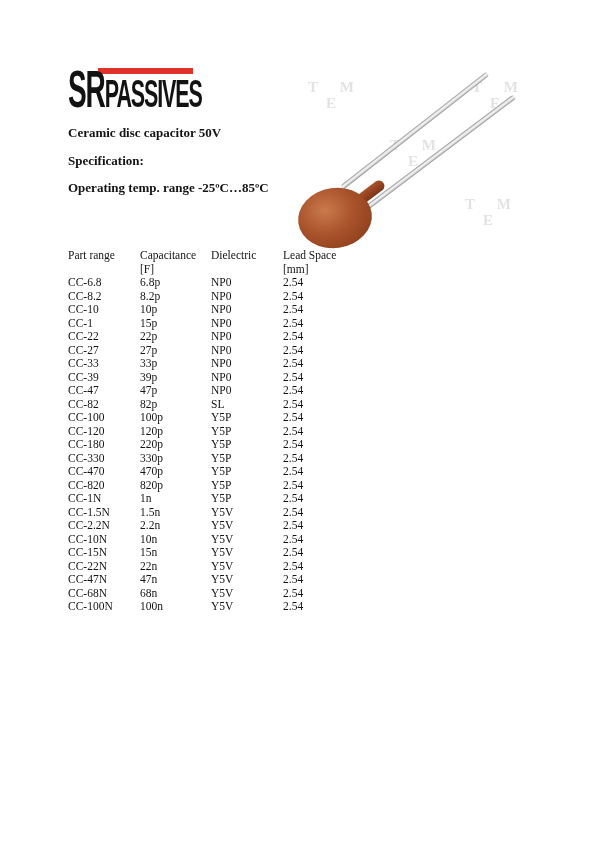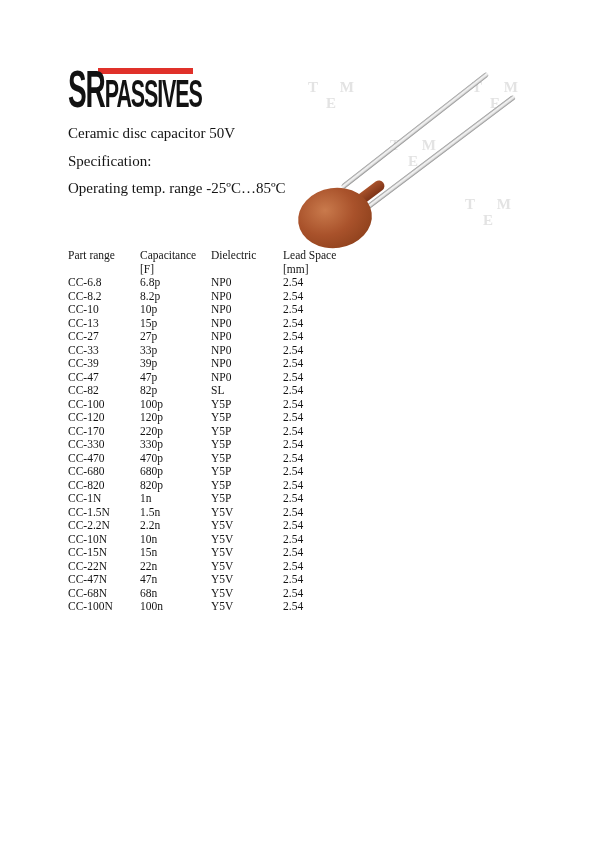--- a/index.html
+++ b/index.html
@@ -26,21 +26,21 @@
     position:absolute;left:0;top:0;line-height:51px;height:54px;
     font-family:"Liberation Sans", sans-serif;font-weight:bold;color:#121212;
     white-space:nowrap;letter-spacing:-2px;
     transform:scaleX(0.55);transform-origin:left top;
   }
   .logo-text .sr{font-size:51px;}
   .logo-text .passives{font-size:39px;}
 
   
   .intro{position:absolute;left:68px;top:126px;}
-  .intro p{margin:0 0 13.5px 0;font-size:15px;line-height:14px;}
+  .intro p{margin:0 0 13.5px 0;font-size:13px;line-height:14px;font-weight:bold;}
 
   
   .photo{position:absolute;left:295px;top:62px;width:235px;height:195px;}
   .wm{position:absolute;width:46px;z-index:1;color:var(--watermark-gray);
       font-family:"Liberation Serif", serif;font-weight:bold;font-size:15px;line-height:15px;}
   .wm-row{display:flex;justify-content:space-between;width:46px;}
   .wm-e{text-align:center;margin-top:1px;}
   .lead{position:absolute;height:5px;border-radius:2.5px;z-index:2;
         background:linear-gradient(to bottom,#8f8f8f,#f4f4f4 35%,#e2e2e2 65%,#878787);
         transform-origin:left center;}
@@ -157,22 +157,28 @@
         <td>NP0</td>
         <td>2.54</td>
       </tr>
       <tr>
         <td>CC-10</td>
         <td>10p</td>
         <td>NP0</td>
         <td>2.54</td>
       </tr>
       <tr>
-        <td>CC-13</td>
+        <td>CC-1</td>
         <td>15p</td>
+        <td>NP0</td>
+        <td>2.54</td>
+      </tr>
+      <tr>
+        <td>CC-22</td>
+        <td>22p</td>
         <td>NP0</td>
         <td>2.54</td>
       </tr>
       <tr>
         <td>CC-27</td>
         <td>27p</td>
         <td>NP0</td>
         <td>2.54</td>
       </tr>
       <tr>
@@ -205,44 +211,38 @@
         <td>Y5P</td>
         <td>2.54</td>
       </tr>
       <tr>
         <td>CC-120</td>
         <td>120p</td>
         <td>Y5P</td>
         <td>2.54</td>
       </tr>
       <tr>
-        <td>CC-170</td>
+        <td>CC-180</td>
         <td>220p</td>
         <td>Y5P</td>
         <td>2.54</td>
       </tr>
       <tr>
         <td>CC-330</td>
         <td>330p</td>
         <td>Y5P</td>
         <td>2.54</td>
       </tr>
       <tr>
         <td>CC-470</td>
         <td>470p</td>
         <td>Y5P</td>
         <td>2.54</td>
       </tr>
       <tr>
-        <td>CC-680</td>
-        <td>680p</td>
-        <td>Y5P</td>
-        <td>2.54</td>
-      </tr>
-      <tr>
         <td>CC-820</td>
         <td>820p</td>
         <td>Y5P</td>
         <td>2.54</td>
       </tr>
       <tr>
         <td>CC-1N</td>
         <td>1n</td>
         <td>Y5P</td>
         <td>2.54</td>

